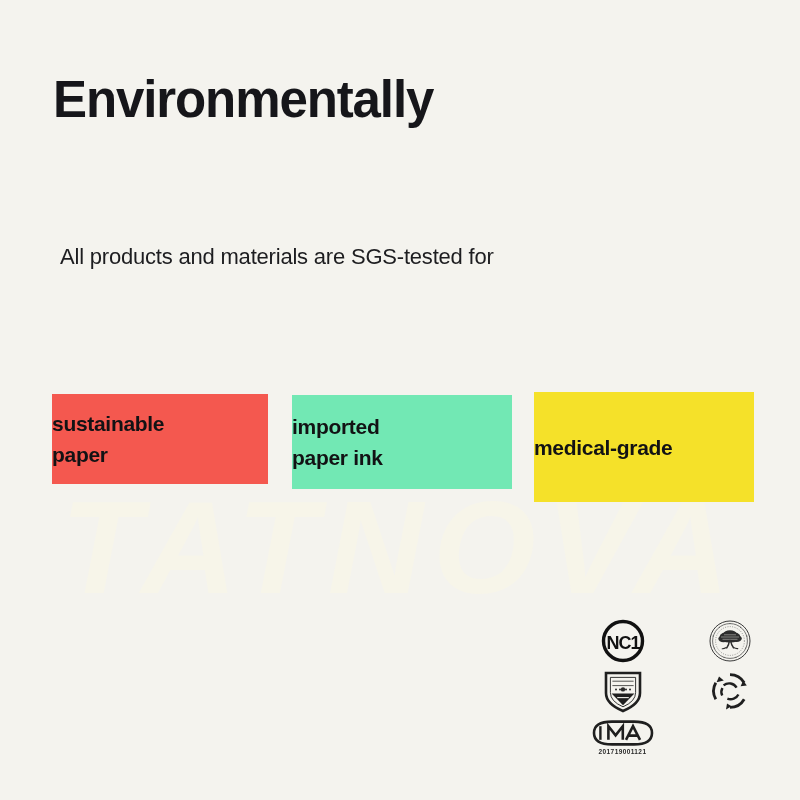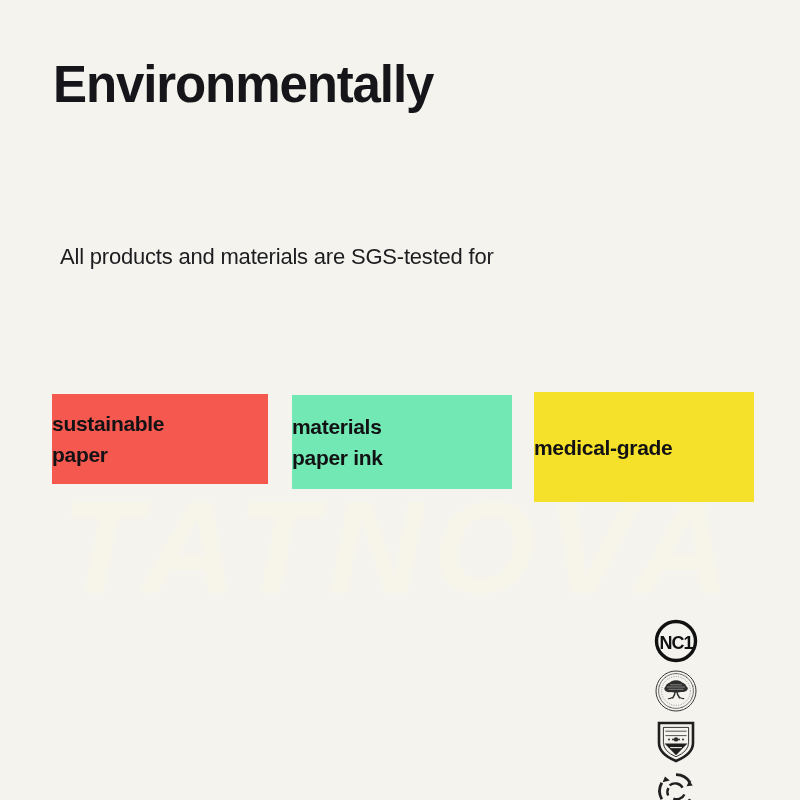--- a/index.html
+++ b/index.html
@@ -53,21 +53,21 @@
     top: 52px;
     width: 620px;
     font-family: "Liberation Sans", sans-serif;
     font-weight: 700;
     font-size: 51px;
     line-height: 66px;
     letter-spacing: -1.1px;
     color: #16161a;
     z-index: 2;
   }
-  .headline .hl-line { display: block; }
+  .headline .hl-line { display: block; margin-top: 15px; }
 
   
   .subcopy {
     position: absolute;
     left: 60px;
     top: 237px;
     width: 600px;
     font-family: "Liberation Sans", sans-serif;
     font-weight: 400;
     font-size: 22px;
@@ -108,21 +108,21 @@
   .chip-glue  { left: 482px; top: 0px; width: 220px; height: 110px; }
 
   
   .certs {
     position: absolute;
     left: 572px;
     top: 618px;
     width: 208px;
     height: 124px;
     display: grid;
-    grid-template-columns: repeat(1, 1fr);
+    grid-template-columns: repeat(2, 1fr);
     grid-template-rows: repeat(2, 1fr);
     column-gap: 6px;
     row-gap: 4px;
     z-index: 2;
   }
   .cert {
     display: flex;
     align-items: center;
     justify-content: center;
   }
@@ -170,21 +170,21 @@
   </p>
 
   <div class="chips">
 
     <div class="chip chip-paper" style="background-color: rgb(244, 88, 79); color: rgb(18, 18, 20);">
       <span class="chip-line">sustainable</span>
       <span class="chip-line">paper</span>
     </div>
 
     <div class="chip chip-ink" style="background-color: rgb(114, 232, 180); color: rgb(18, 18, 20);">
-      <span class="chip-line">materials</span>
+      <span class="chip-line">imported</span>
       <span class="chip-line">paper ink</span>
     </div>
 
     <div class="chip chip-glue" style="background-color: rgb(245, 225, 41); color: rgb(18, 18, 20);">
       <span class="chip-line">medical-grade</span>
     </div>
 
   </div>
 
   <div class="certs">

